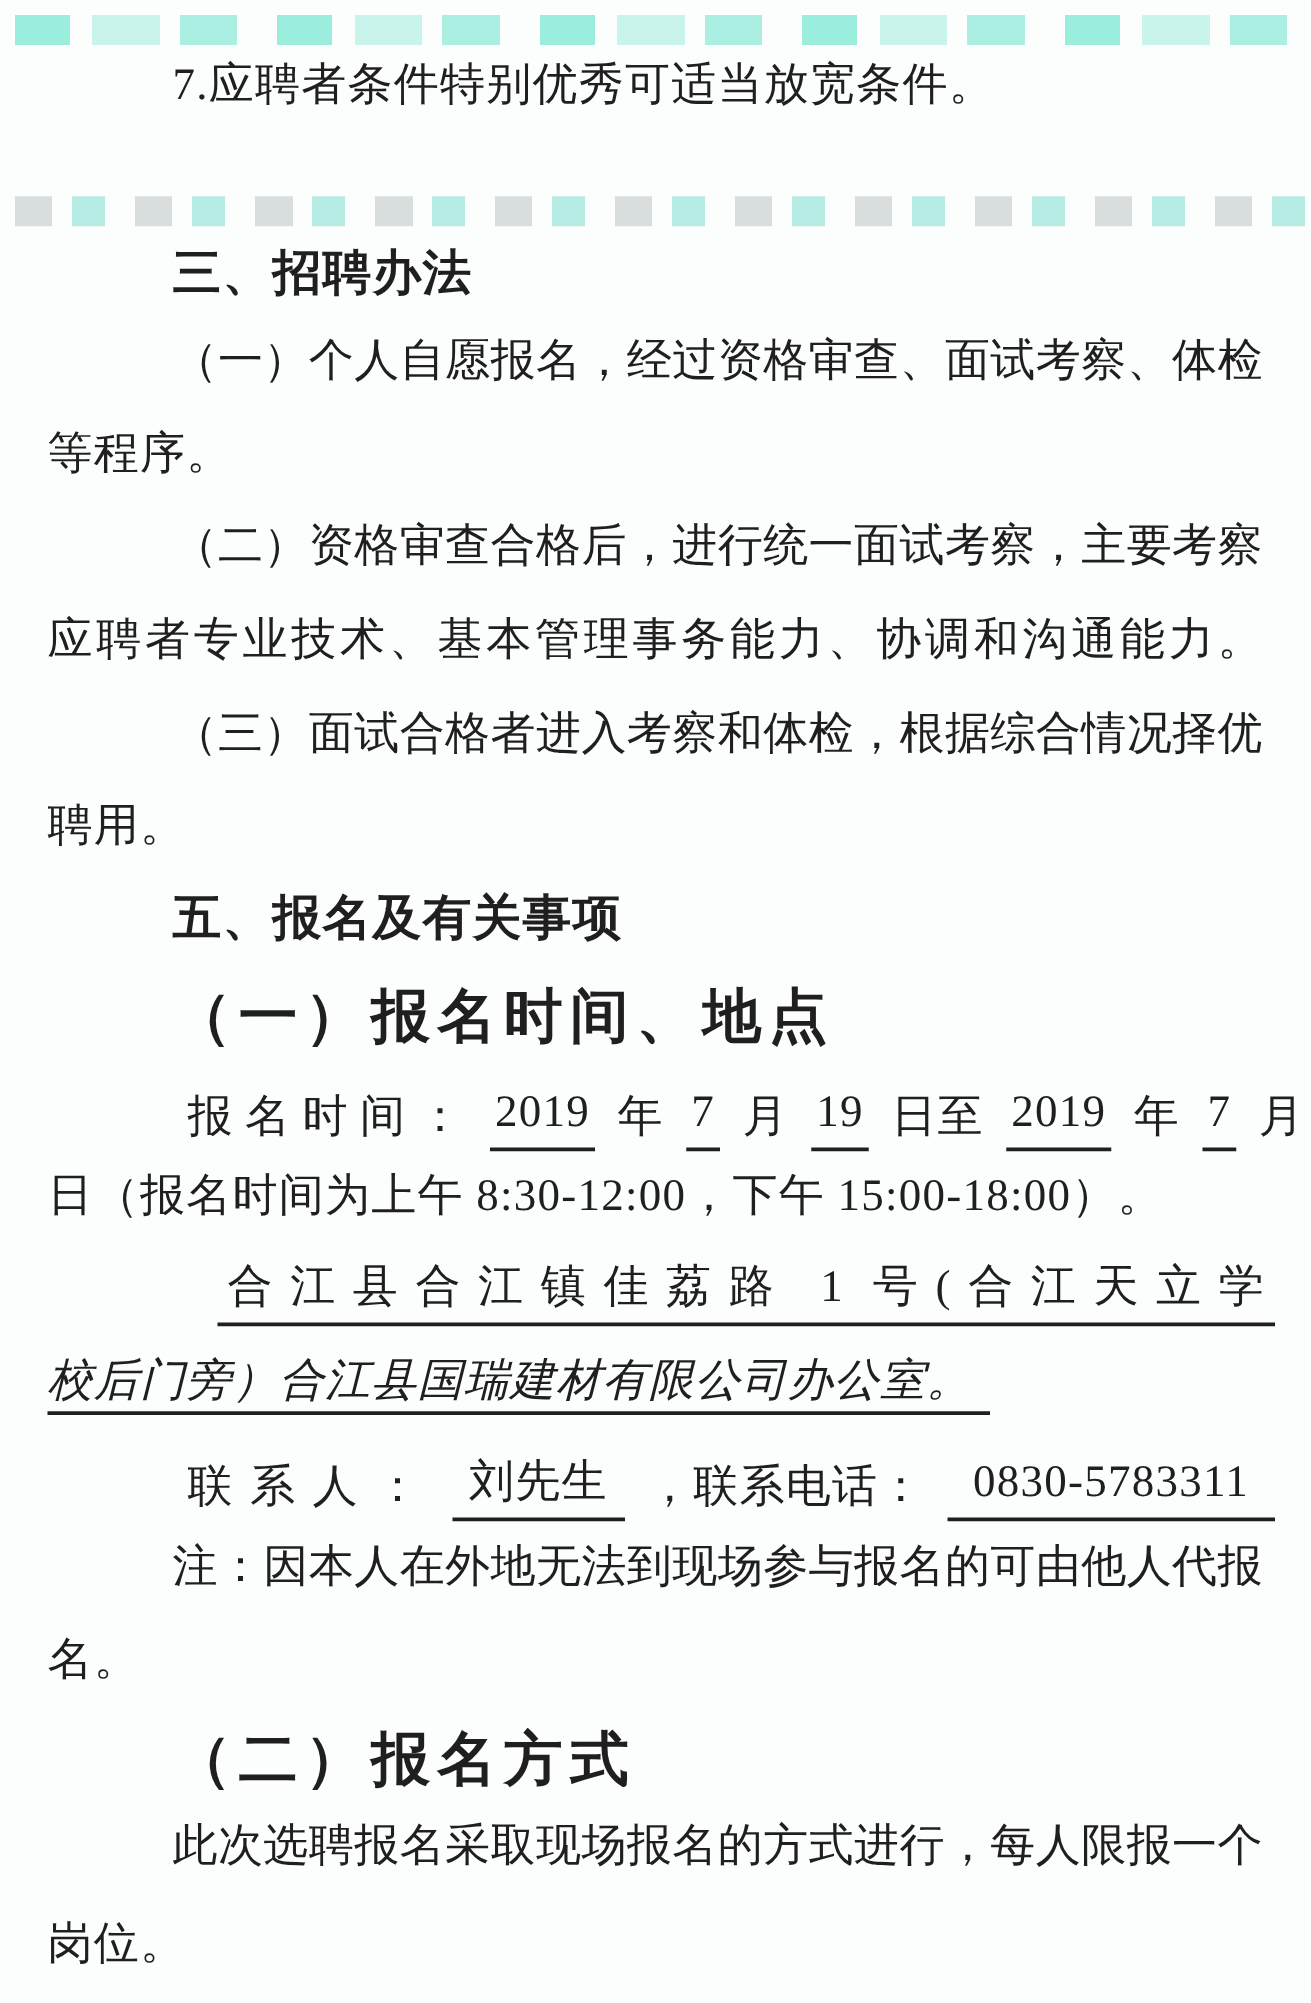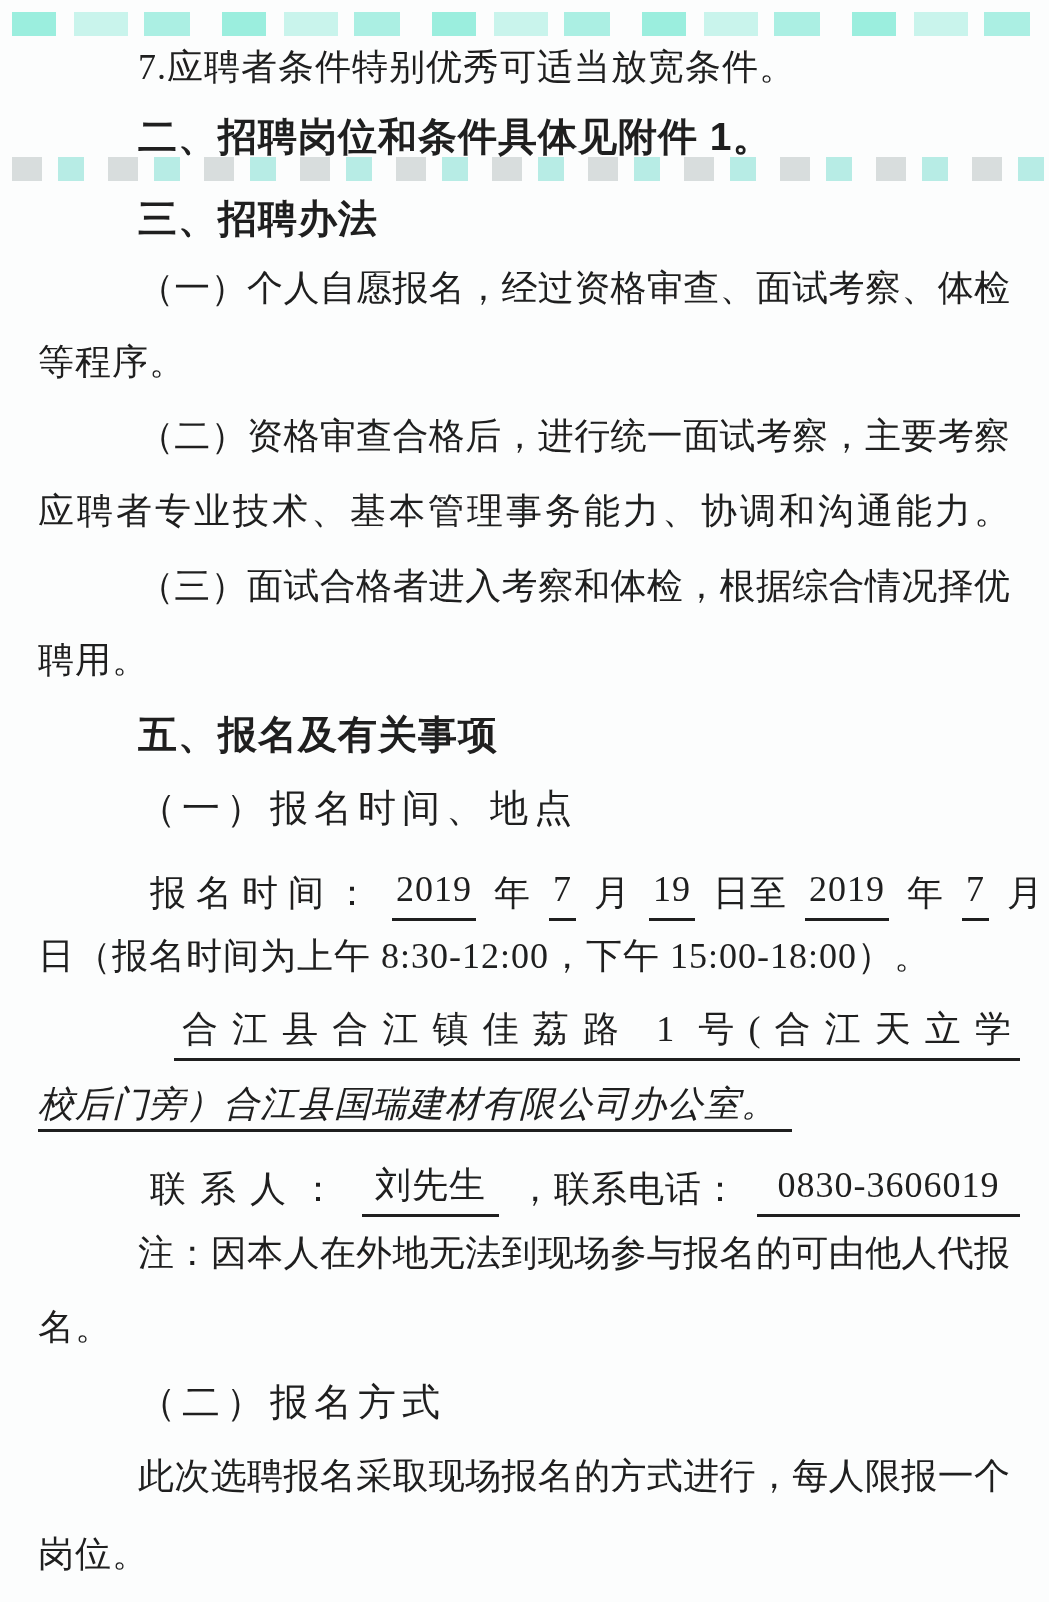--- a/index.html
+++ b/index.html
@@ -43,22 +43,22 @@
     text-align-last:justify;
     text-justify:inter-character;
   }
   .h {
     font-family:"Liberation Sans","DejaVu Sans",sans-serif;
     font-weight:bold;
     font-size:39px;
     letter-spacing:1px;
   }
   .sh {
-    font-weight:normal;
-    font-size:38px;
+    font-weight:bold;
+    font-size:47px;
     letter-spacing:6px;
   }
 
   
   .flexline {
     display:flex; align-items:center;
     left:114px; right:29px;
   }
   .seg { flex:0 0 auto; margin:0 6px; }
   .label { letter-spacing:10px; margin:0; }
@@ -92,21 +92,20 @@
 </style>
 </head>
 <body>
 
 <div class="page">
 
   <div class="top-artifact"></div>
 
   <div class="line indent" style="top:20px">7.应聘者条件特别优秀可适当放宽条件。</div>
 
-  <div class="line h indent" style="top:88px">二、招聘岗位和条件具体见附件 1。</div>
 
   <div class="separator"></div>
 
   <div class="line h indent" style="top:170px">三、招聘办法</div>
 
   <div class="line just indent" style="top:241px">（一）个人自愿报名，经过资格审查、面试考察、体检</div>
 
   <div class="line just indent" style="top:389px">（二）资格审查合格后，进行统一面试考察，主要考察</div>
 
   <div class="line" style="top:315px">等程序。</div>
@@ -143,21 +142,21 @@
   </div>
 
   <div class="line" style="top:1057px">
     <span class="ul">校后门旁）合江县国瑞建材有限公司办公室。</span>
   </div>
 
   <div class="line flexline" style="top:1130px">
     <span class="seg label3">联系人：</span>
     <span class="blank gname">刘先生</span>
     <span class="seg">，联系电话：</span>
-    <span class="blank gphone">0830-3606019</span>
+    <span class="blank gphone">0830-5783311</span>
   </div>
 
   <div class="line just indent" style="top:1206px">注：因本人在外地无法到现场参与报名的可由他人代报</div>
 
   <div class="line" style="top:1280px">名。</div>
 
   <div class="line sh indent" style="top:1354px">（二）报名方式</div>
 
   <div class="line" style="top:1507px">岗位。</div>
 

